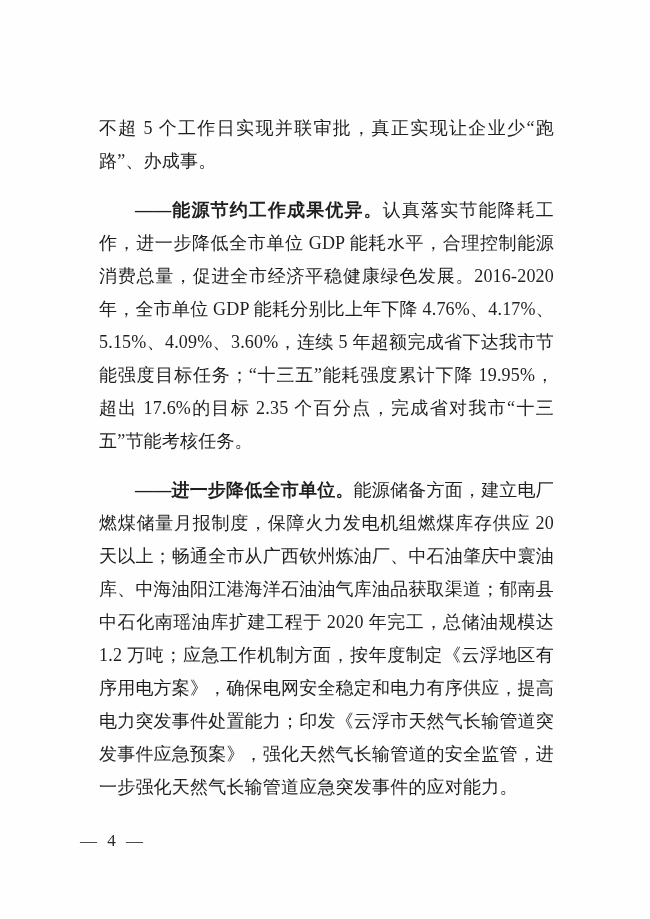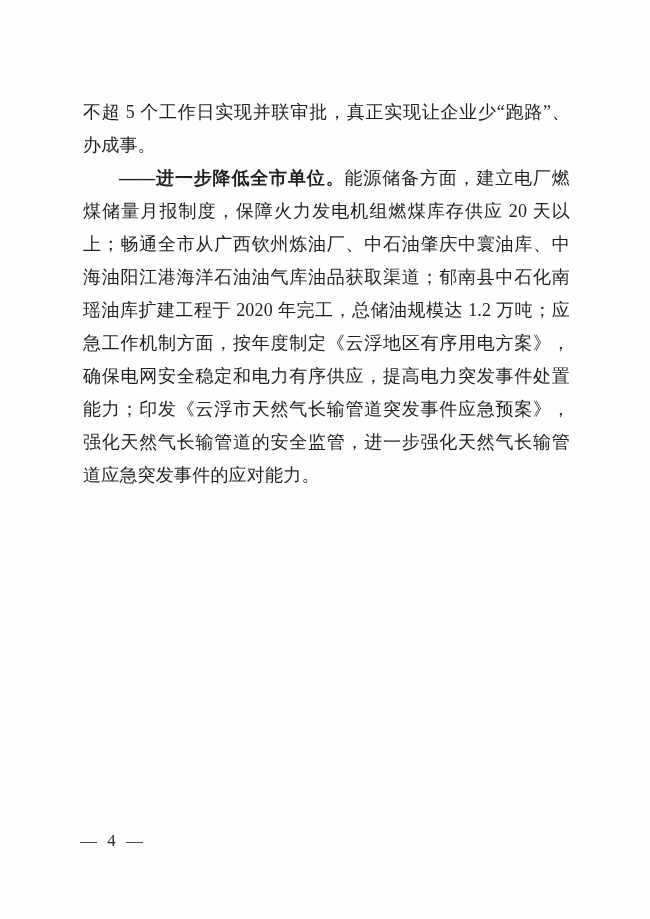--- a/index.html
+++ b/index.html
@@ -18,21 +18,21 @@
   }
   .content {
     position: absolute;
     left: 83px;
     top: 96px;
     width: 487px;
     text-align: justify;
     text-justify: inter-character;
   }
   .para {
-    margin: 0;
+    margin: 16px;
     font-size: 18px;
     line-height: 33px;
     letter-spacing: 0.2px;
   }
   .para.indent {
     text-indent: 2em;
   }
   .lead {
     font-weight: bold;
   }
@@ -47,20 +47,21 @@
   }
 </style>
 </head>
 <body>
 
 <div class="page">
   <div class="content">
 
     <p class="para"><span>不超 5 个工作日实现并联审批，真正实现让企业少“跑路”、办成事。</span></p>
 
+    <p class="para indent"><b class="lead">——能源节约工作成果优异。</b><span>认真落实节能降耗工作，进一步降低全市单位 GDP 能耗水平，合理控制能源消费总量，促进全市经济平稳健康绿色发展。2016-2020 年，全市单位 GDP 能耗分别比上年下降 4.76%、4.17%、5.15%、4.09%、3.60%，连续 5 年超额完成省下达我市节能强度目标任务；“十三五”能耗强度累计下降 19.95%，超出 17.6%的目标 2.35 个百分点，完成省对我市“十三五”节能考核任务。</span></p>
 
     <p class="para indent"><b class="lead">——进一步降低全市单位。</b><span>能源储备方面，建立电厂燃煤储量月报制度，保障火力发电机组燃煤库存供应 20 天以上；畅通全市从广西钦州炼油厂、中石油肇庆中寰油库、中海油阳江港海洋石油油气库油品获取渠道；郁南县中石化南瑶油库扩建工程于 2020 年完工，总储油规模达 1.2 万吨；应急工作机制方面，按年度制定《云浮地区有序用电方案》，确保电网安全稳定和电力有序供应，提高电力突发事件处置能力；印发《云浮市天然气长输管道突发事件应急预案》，强化天然气长输管道的安全监管，进一步强化天然气长输管道应急突发事件的应对能力。</span></p>
 
 
   </div>
 
   <div class="footer">— 4 —</div>
 </div>
 
 </body></html>

